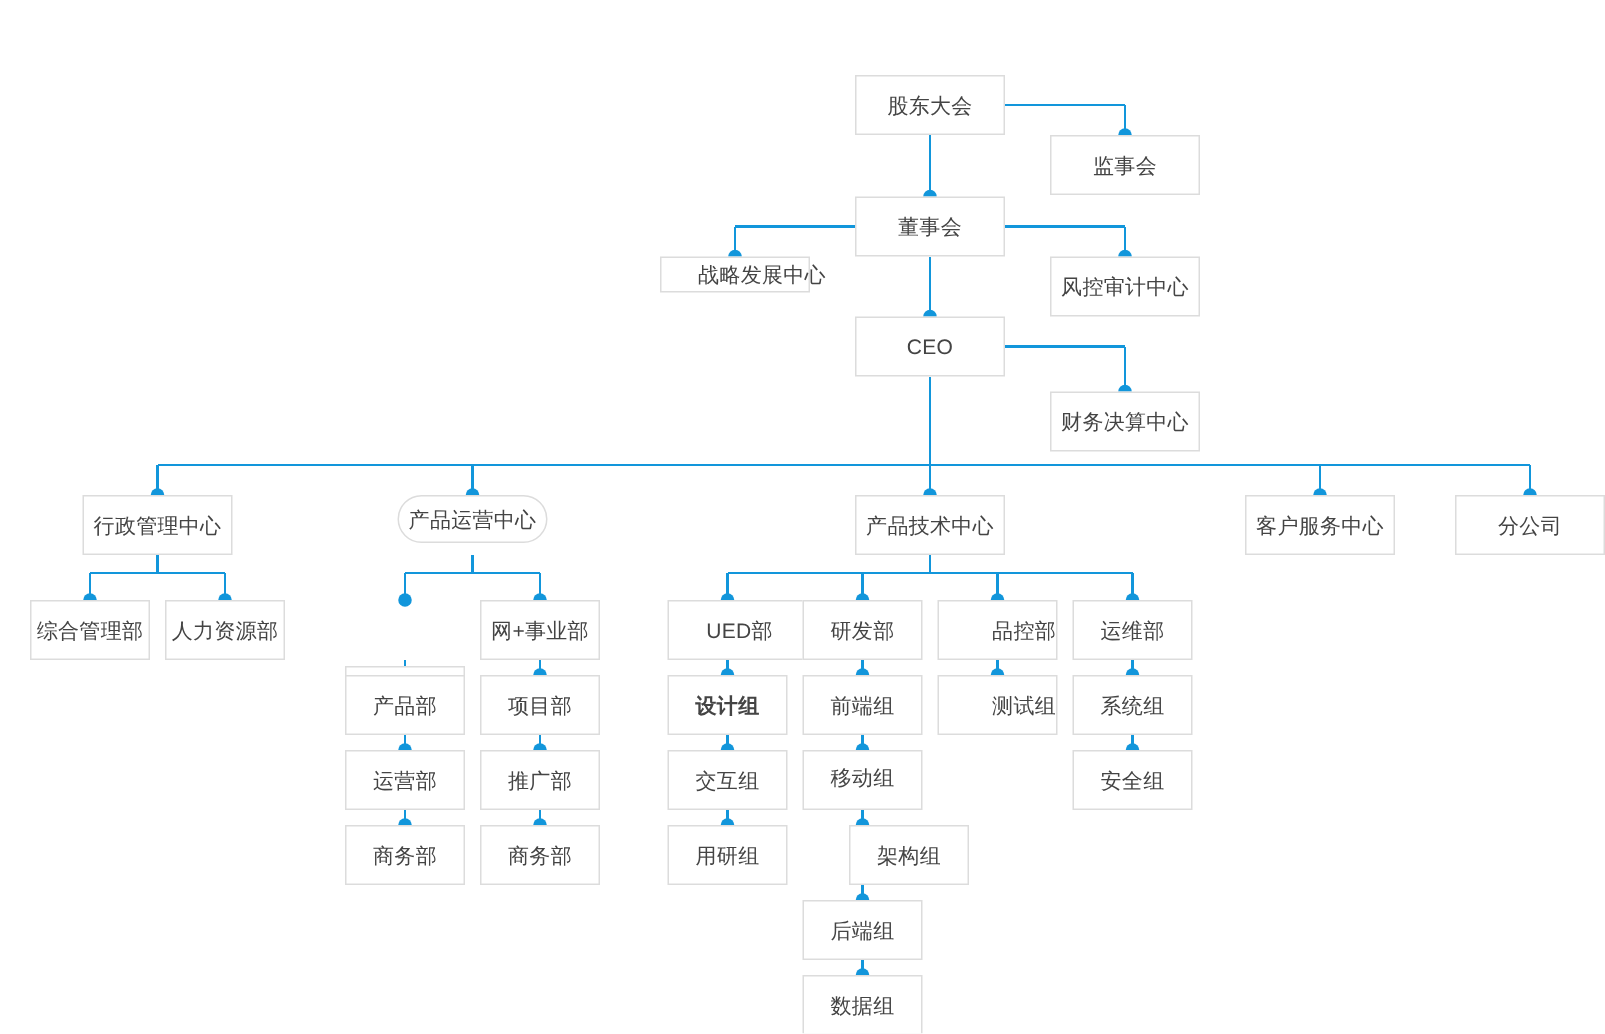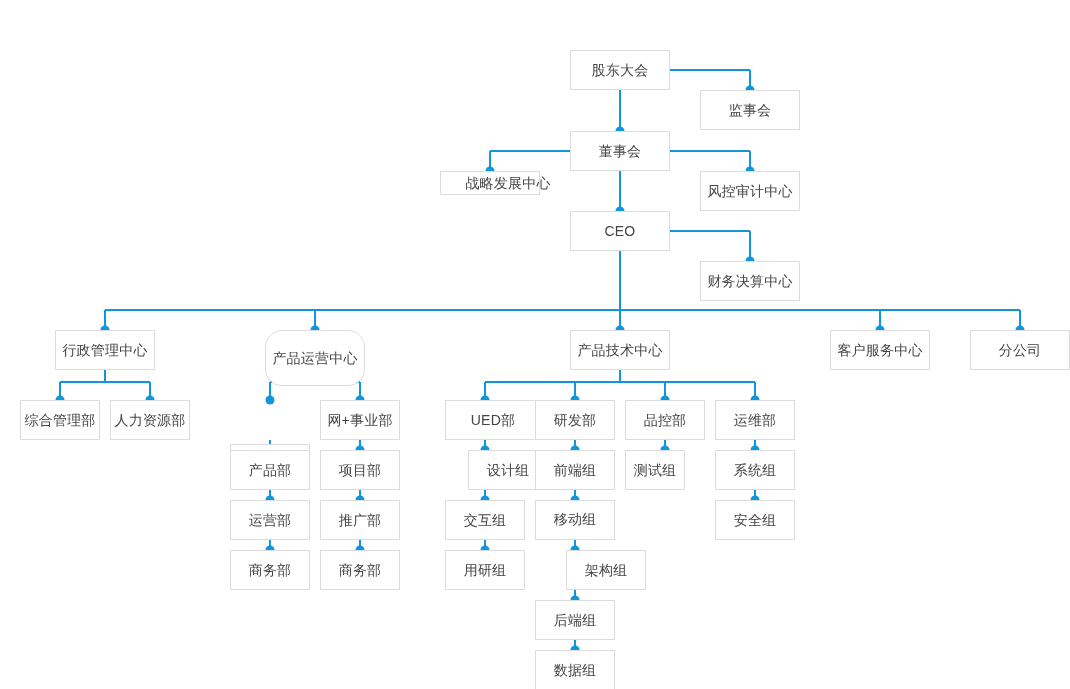--- a/index.html
+++ b/index.html
@@ -155,21 +155,21 @@
       </div>
       <div class="node-box" style="left: 570px; top: 211px; width: 100px; height: 40px;">
         <span class="node-label">CEO</span>
       </div>
       <div class="node-box" style="left: 700px; top: 261px; width: 100px; height: 40px;">
         <span class="node-label">财务决算中心</span>
       </div>
       <div class="node-box" style="left: 55px; top: 330px; width: 100px; height: 40px;">
         <span class="node-label">行政管理中心</span>
       </div>
-      <div class="node-box" style="left: 265px; top: 330px; width: 100px; height: 56px; border-radius: 17px;">
+      <div class="node-box" style="left: 265px; top: 330px; width: 100px; height: 32px; border-radius: 17px;">
         <span class="node-label">产品运营中心</span>
       </div>
       <div class="node-box" style="left: 570px; top: 330px; width: 100px; height: 40px;">
         <span class="node-label">产品技术中心</span>
       </div>
       <div class="node-box" style="left: 830px; top: 330px; width: 100px; height: 40px;">
         <span class="node-label">客户服务中心</span>
       </div>
       <div class="node-box" style="left: 970px; top: 330px; width: 100px; height: 40px;">
         <span class="node-label">分公司</span>
@@ -200,21 +200,21 @@
       </div>
       <div class="node-box" style="left: 320px; top: 500px; width: 80px; height: 40px;">
         <span class="node-label">推广部</span>
       </div>
       <div class="node-box" style="left: 320px; top: 550px; width: 80px; height: 40px;">
         <span class="node-label">商务部</span>
       </div>
       <div class="node-box" style="left: 445px; top: 400px; width: 96px; height: 40px;">
         <span class="node-label">UED部</span>
       </div>
-      <div class="node-box" style="left: 468px; top: 450px; width: 80px; height: 40px;">
+      <div class="node-box" style="left: 445px; top: 450px; width: 80px; height: 40px; font-weight: bold;">
         <span class="node-label">设计组</span>
       </div>
       <div class="node-box" style="left: 445px; top: 500px; width: 80px; height: 40px;">
         <span class="node-label">交互组</span>
       </div>
       <div class="node-box" style="left: 445px; top: 550px; width: 80px; height: 40px;">
         <span class="node-label">用研组</span>
       </div>
       <div class="node-box" style="left: 535px; top: 400px; width: 80px; height: 40px;">
         <span class="node-label">研发部</span>
@@ -227,24 +227,24 @@
       </div>
       <div class="node-box" style="left: 566px; top: 550px; width: 80px; height: 40px;">
         <span class="node-label">架构组</span>
       </div>
       <div class="node-box" style="left: 535px; top: 600px; width: 80px; height: 40px;">
         <span class="node-label">后端组</span>
       </div>
       <div class="node-box" style="left: 535px; top: 650px; width: 80px; height: 40px;">
         <span class="node-label">数据组</span>
       </div>
-      <div class="node-box" style="left: 625px; top: 400px; width: 80px; height: 40px;">
+      <div class="node-box" style="left: 625px; top: 400px; width: 80px; height: 40px; justify-content: flex-end;">
         <span class="node-label">品控部</span>
       </div>
-      <div class="node-box" style="left: 625px; top: 450px; width: 60px; height: 40px;">
+      <div class="node-box" style="left: 625px; top: 450px; width: 80px; height: 40px; justify-content: flex-end;">
         <span class="node-label">测试组</span>
       </div>
       <div class="node-box" style="left: 715px; top: 400px; width: 80px; height: 40px;">
         <span class="node-label">运维部</span>
       </div>
       <div class="node-box" style="left: 715px; top: 450px; width: 80px; height: 40px;">
         <span class="node-label">系统组</span>
       </div>
       <div class="node-box" style="left: 715px; top: 500px; width: 80px; height: 40px;">
         <span class="node-label">安全组</span>

